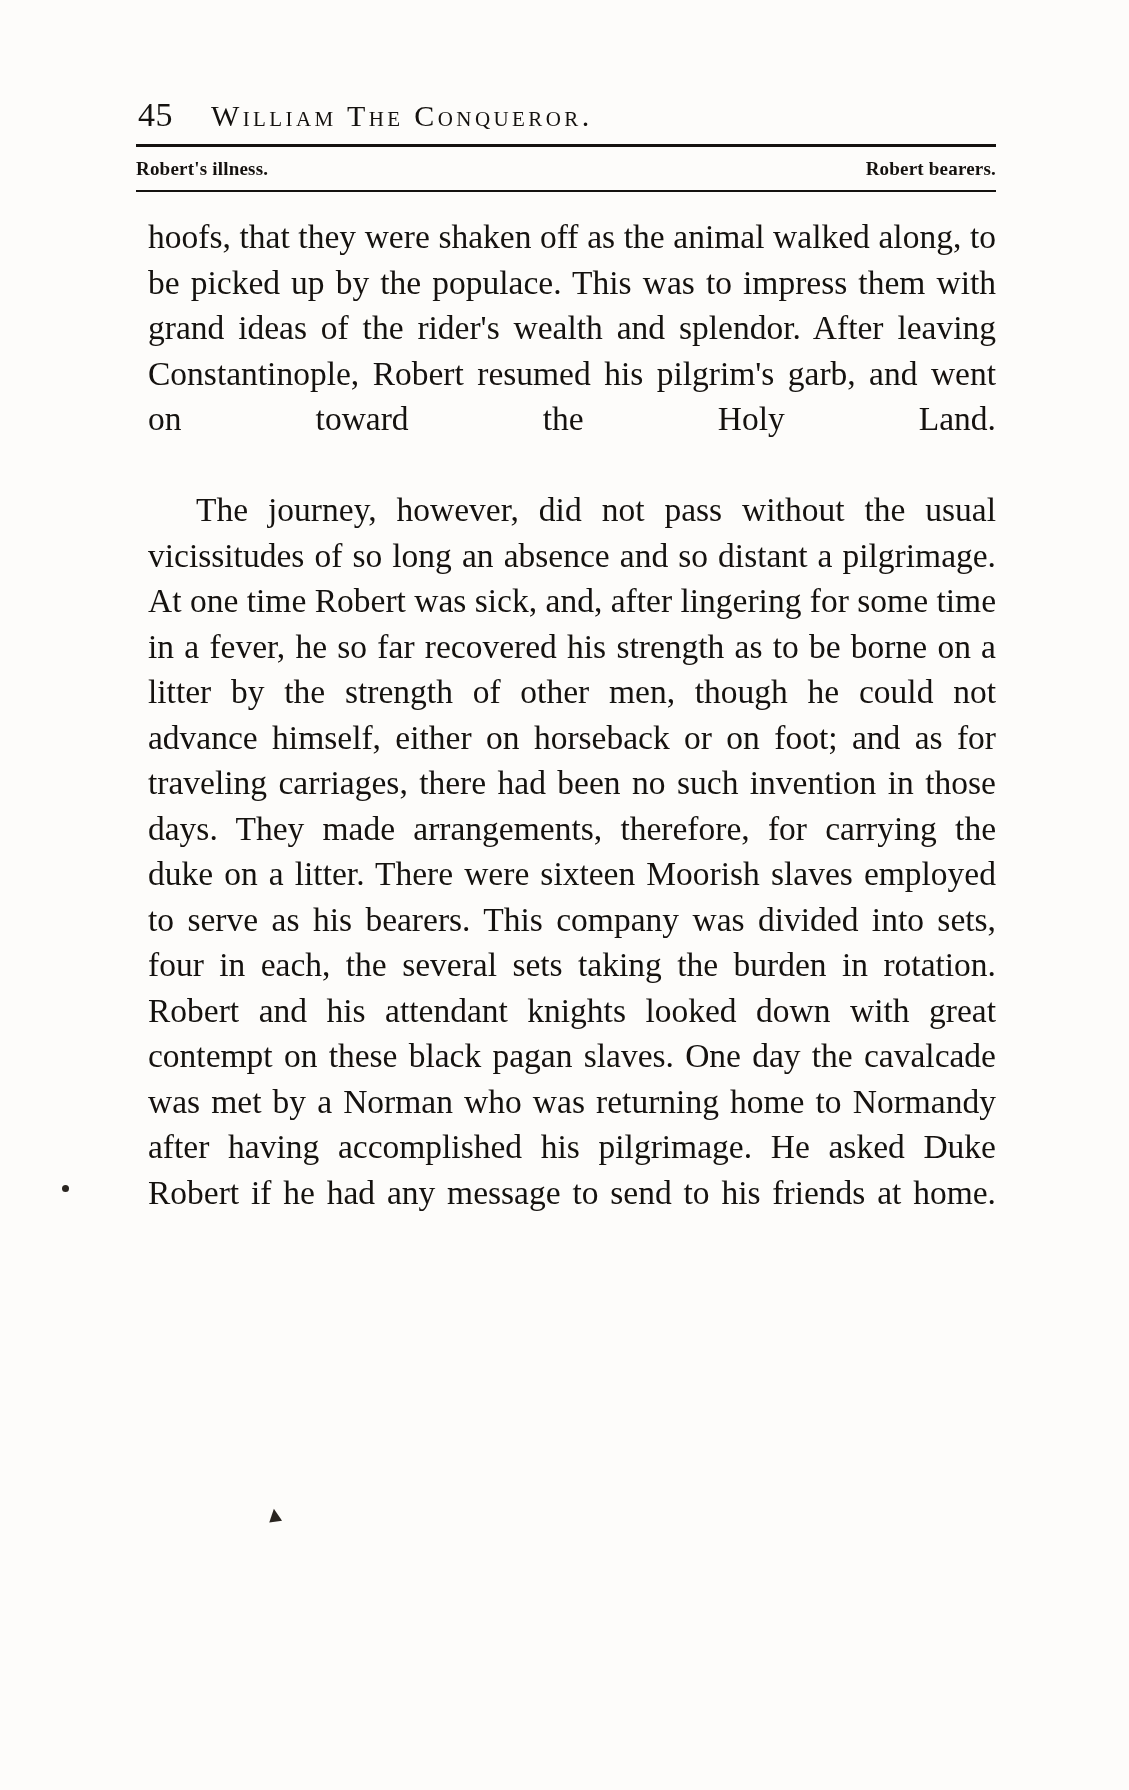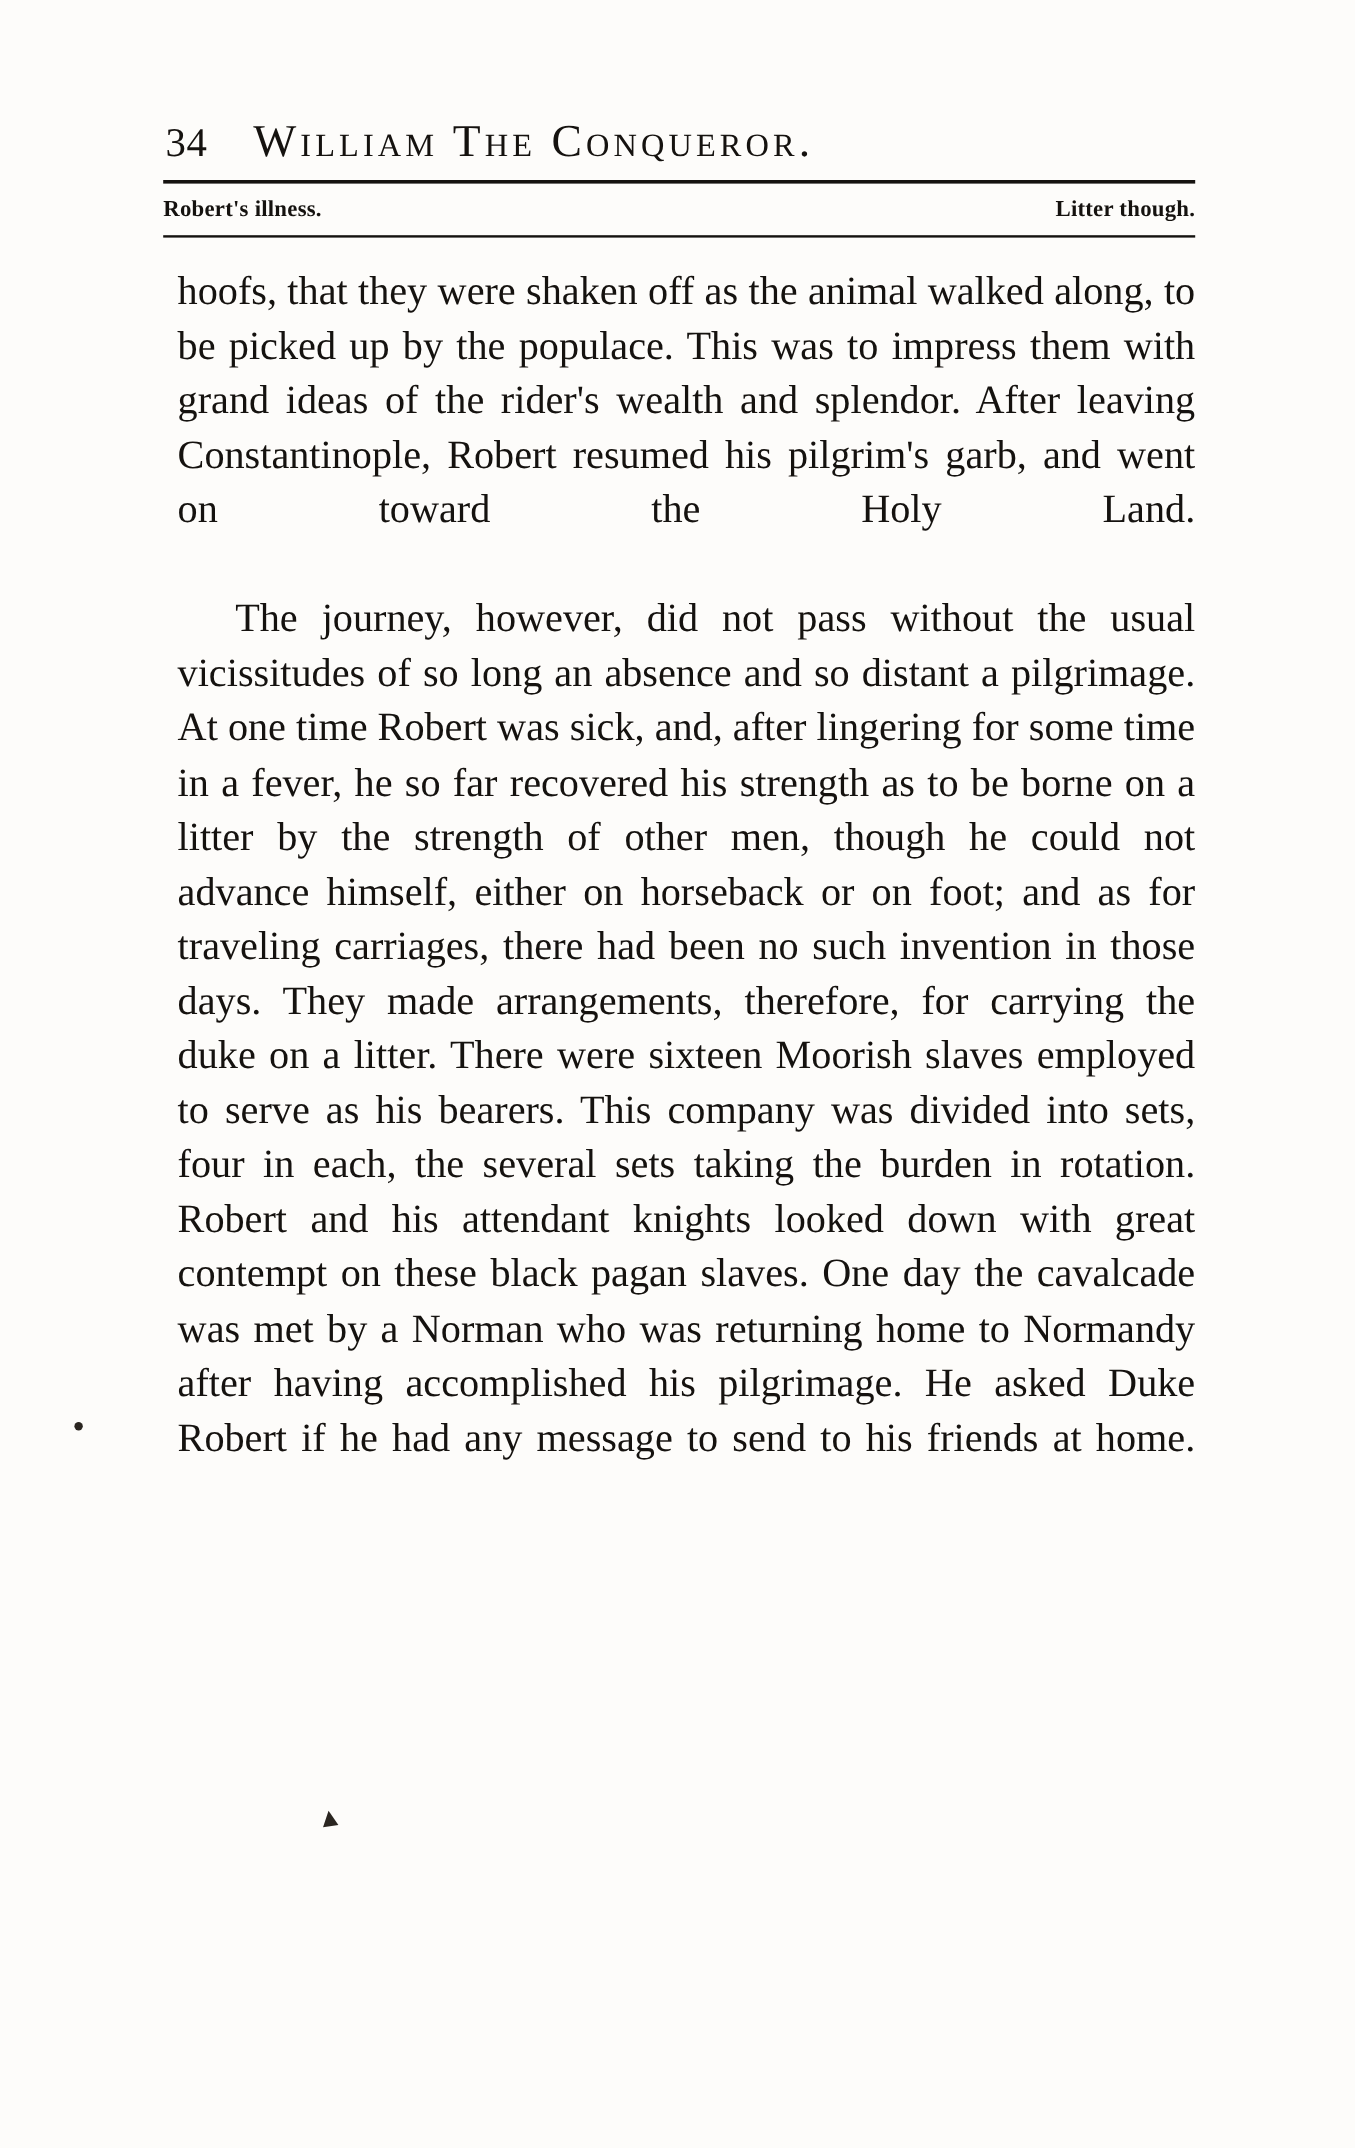--- a/index.html
+++ b/index.html
@@ -33,21 +33,21 @@
     align-items: baseline;
     gap: 38px;
     margin: 0 0 6px 2px;
   }
   .folio {
     font-size: 34px;
     letter-spacing: 0.5px;
     font-family: "Liberation Serif", serif;
   }
   .running-title {
-    font-size: 38px;
+    font-size: 30px;
     letter-spacing: 3.4px;
     font-variant: small-caps;
     text-transform: capitalize;
     font-family: "Liberation Serif", serif;
     text-align: center;
   }
   .rule {
     height: 3px;
     background: #15120f;
     width: 100%;
@@ -108,29 +108,29 @@
     transform: rotate(-8deg);
   }
 </style>
 </head>
 <body>
 
 <div class="page">
   <div class="content">
 
     <div class="header-line">
-      <div class="folio">34</div>
+      <div class="folio">45</div>
       <div class="running-title">William the Conqueror.</div>
     </div>
 
     <div class="rule"></div>
 
     <div class="sidenote-row">
       <div>Robert's illness.</div>
-      <div>Litter though.</div>
+      <div>Robert bearers.</div>
     </div>
 
     <div class="rule-thin"></div>
 
     <div class="body-text">
       <p>hoofs, that they were shaken off as the animal walked along, to be picked up by the populace. This was to impress them with grand ideas of the rider's wealth and splendor.  After leaving Constantinople, Robert resumed his pilgrim's garb, and went on toward the Holy Land.</p>
       <p class="indent">The journey, however, did not pass without the usual vicissitudes of so long an absence and so distant a pilgrimage.  At one time Robert was sick, and, after lingering for some time in a fever, he so far recovered his strength as to be borne on a litter by the strength of other men, though he could not advance himself, either on horseback or on foot; and as for traveling carriages, there had been no such invention in those days.  They made arrangements, therefore, for carrying the duke on a litter.  There were sixteen Moorish slaves employed to serve as his bearers.  This company was divided into sets, four in each, the several sets taking the burden in rotation.  Robert and his attendant knights looked down with great contempt on these black pagan slaves.  One day the cavalcade was met by a Norman who was returning home to Normandy after having accomplished his pilgrimage.  He asked Duke Robert if he had any message to send to his friends at home.</p>
     </div>
 
   </div>

